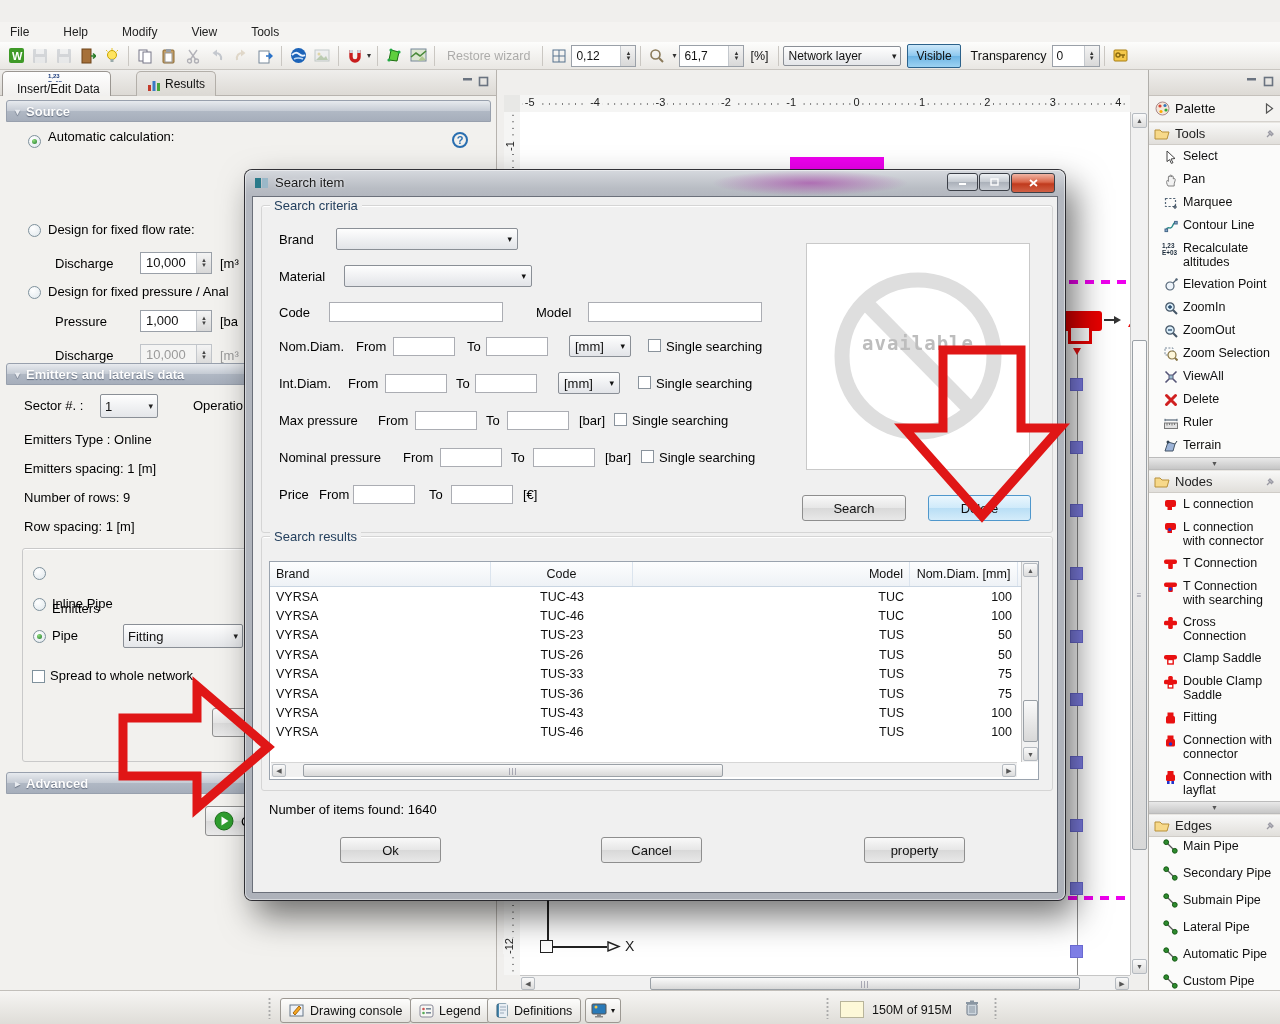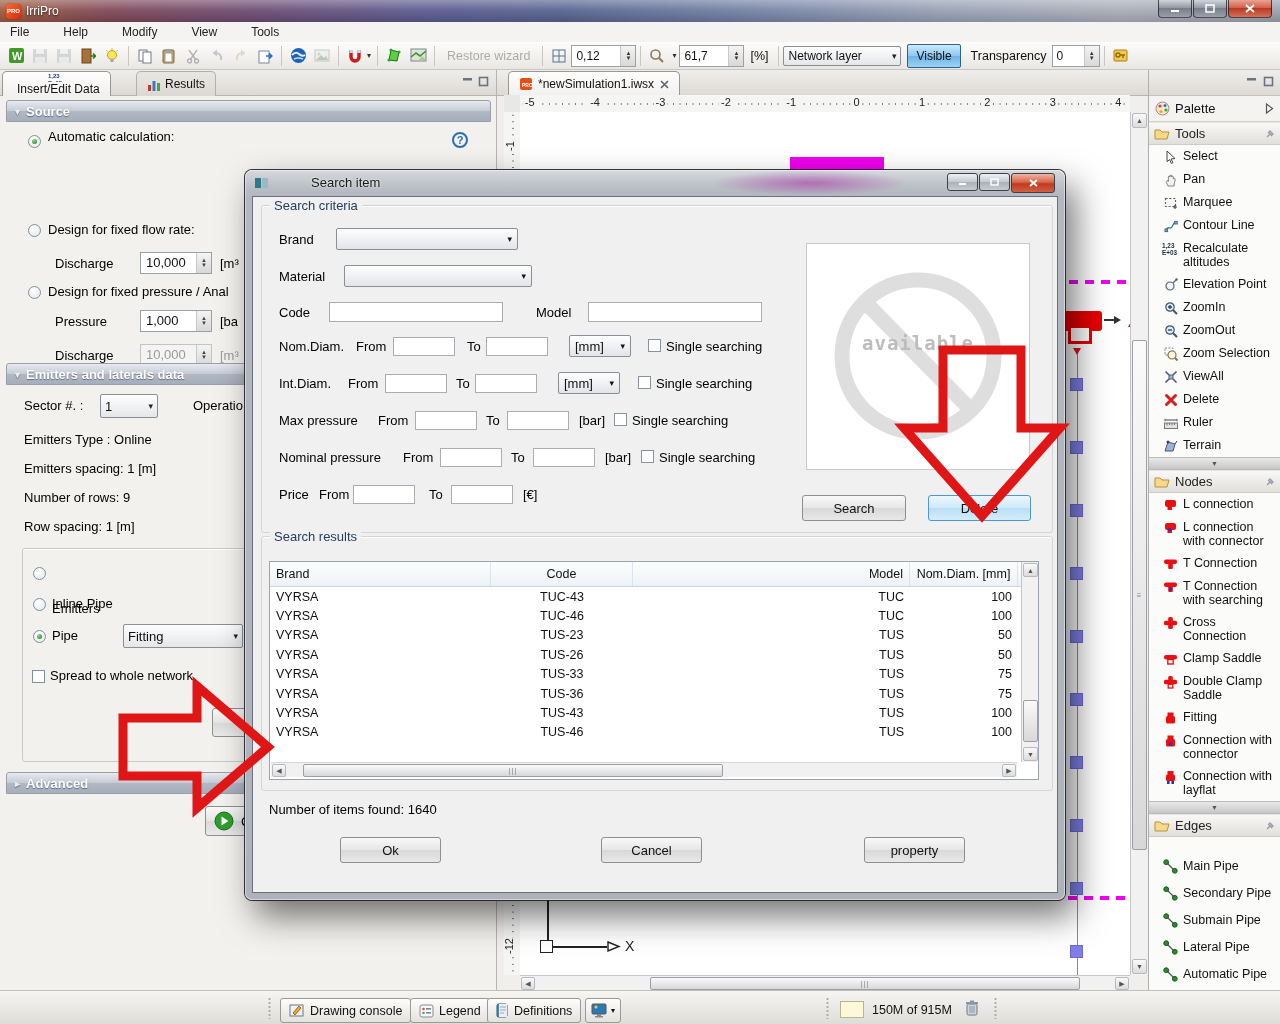--- a/index.html
+++ b/index.html
@@ -106,21 +106,21 @@
   .dots{position:absolute;width:3px;height:22px;background-image:radial-gradient(circle,#aaa 1px,transparent 1.2px);
     background-size:3px 4px;}
   
   .dialog{left:245px;top:170px;width:820px;height:730px;z-index:100;}
   .dlg-frame{position:absolute;inset:0;border-radius:7px;
     background:
       radial-gradient(140px 18px at 565px 13px, rgba(160,40,160,.55), transparent 70%),
       linear-gradient(180deg,#d6d9de 0%,#b9bdc4 18px,#b3b7bf 26px,#aeb2ba 100%);
     box-shadow:0 0 0 1px rgba(30,30,35,.9), inset 0 0 0 1px rgba(255,255,255,.45), 10px 16px 34px rgba(0,0,0,.55);}
   .dlg-title{position:absolute;left:10px;top:5px;display:flex;align-items:center;font-size:13px;color:#1a1a1a;
-    text-shadow:0 0 3px rgba(255,255,255,.9);gap:36px;}
+    text-shadow:0 0 3px rgba(255,255,255,.9);}
   .dlg-btns{position:absolute;right:10px;top:3px;display:flex;}
   .dwb{width:29px;height:16px;border:1px solid #3c4048;border-radius:3px;margin-left:1px;
     background:linear-gradient(#eef1f4,#c3c8cf 50%,#aab0b9 50%,#c7ccd3);display:flex;align-items:center;justify-content:center;}
   .dwb.close{width:42px;height:18px;background:linear-gradient(#f0b5a5,#d9664a 45%,#c03a1d 55%,#d06045);}
   .dlg-content{position:absolute;left:7px;top:26px;right:7px;bottom:7px;background:#f0f0f0;border:1px solid #6b707a;}
   .grp{position:absolute;border:1px solid #d5d5d5;border-radius:3px;box-shadow:0 1px 0 #fff inset;}
   .grp-label{position:absolute;top:-8px;left:8px;background:#f0f0f0;padding:0 4px;font-size:13px;color:#24405e;}
   .dl{position:absolute;font-size:13px;color:#000;line-height:19px;white-space:nowrap;}
   .ti{position:absolute;border:1px solid #abadb3;background:#fff;box-sizing:border-box;}
   .dcombo{position:absolute;border:1px solid #8a8f96;border-radius:2px;background:linear-gradient(#fefefe,#e2e4e8);
@@ -141,41 +141,20 @@
   .td{font-size:12.5px;padding:0 6px;box-sizing:border-box;white-space:nowrap;overflow:hidden;}
   .trow.selected{background:linear-gradient(#dcebfb,#c6def6);outline:1px solid #84a7cc;outline-offset:-1px;}
   .c0{width:221px;} .c1{width:142px;text-align:center;} .c2{width:277px;text-align:right;} .c3{width:108px;text-align:right;}
   .annot{position:absolute;z-index:200;pointer-events:none;}
 </style>
 </head>
 <body>
 
 <div class="screen">
 
-  <div class="abs titlebar">
-    <span class="app-ico">PRO</span>
-    <span class="app-title">IrriPro</span>
-    <span class="winbtns">
-      <span class="wb">
-          <svg width="10" height="9">
-            <rect x="1" y="6" width="8" height="2" fill="#fff"></rect>
-          </svg>
-        </span>
-      <span class="wb">
-          <svg width="10" height="9">
-            <rect x="1" y="1" width="8" height="7" fill="none" stroke="#fff" stroke-width="1.5"></rect>
-          </svg>
-        </span>
-      <span class="wb close">
-          <svg width="10" height="9">
-            <path d="M1 1 L9 8 M9 1 L1 8" stroke="#fff" stroke-width="1.8"></path>
-          </svg>
-        </span>
-    </span>
-  </div>
 
   <div class="abs menubar">
 
   <span class="menu-item">File</span>
       <span class="menu-item">Help</span>
       <span class="menu-item">Modify</span>
       <span class="menu-item">View</span>
       <span class="menu-item">Tools</span>
     </div>
 
@@ -435,38 +414,20 @@
     </div>
     <span class="abs btn" style="left:205px;top:736px;width:88px;height:30px;justify-content:flex-start;padding-left:8px;">
       <svg width="20" height="20">
           <circle cx="10" cy="10" r="9" fill="#2f9e2f" stroke="#1a6e1a"></circle>
           <path d="M7.5 5.5 L14.5 10 L7.5 14.5 Z" fill="#fff"></path>
         </svg>
       <span class="flabel" style="margin-left:7px;">C</span>
     </span>
   </div>
 
-  <div class="abs cv-tabrow">
-    <span class="tab" style="left:11px;top:1px;">
-      <svg width="14" height="14">
-          <rect x="1" y="1" width="12" height="12" rx="2" fill="#e84d12"></rect>
-          <text x="3" y="9.5" font-size="5" fill="#fff" font-family="Liberation Sans" font-weight="bold">PRO</text>
-        </svg>
-      <span style="margin:0 6px 0 5px;">*newSimulation1.iwsx</span>
-      <svg width="9" height="9">
-          <path d="M1 1 L8 8 M8 1 L1 8" stroke="#5a636e" stroke-width="1.6"></path>
-        </svg>
-    </span>
-    <span class="abs" style="left:746px;top:6px;"><svg width="12" height="11">
-          <rect x="1" y="2" width="9" height="2.5" fill="#6a7380"></rect>
-        </svg></span>
-    <span class="abs" style="left:762px;top:6px;"><svg width="12" height="11">
-          <rect x="1.5" y="1.5" width="8" height="8" fill="none" stroke="#6a7380" stroke-width="1.6"></rect>
-        </svg></span>
-  </div>
 
   <div class="abs corner"></div>
   <div class="abs hruler">
     <div class="hrl-row">
 
     <span class="hrl"><span>-5</span></span>
         <span class="hrl"><span>-4</span></span>
         <span class="hrl"><span>-3</span></span>
         <span class="hrl"><span>-2</span></span>
         <span class="hrl"><span>-1</span></span>
@@ -827,21 +788,21 @@
       <svg width="16" height="13" style="margin-right:5px;">
           <path d="M1 3 L6 3 L8 5 L15 5 L13 12 L1 12 Z" fill="#f7d98a" stroke="#b8913a"></path>
         </svg>
       <span>Edges</span>
       <svg class="pin" width="10" height="10">
           <path d="M2 8 L5 5 M5 2 L8 5 L6.5 6.5 L3.5 3.5 Z" stroke="#667" stroke-width="1.3" fill="#aab"></path>
         </svg>
     </div>
     <div>
 
-        <div class="pitem" style="padding-top:22px;padding-bottom:6px;">
+        <div class="pitem" style="padding-top:2px;padding-bottom:6px;">
           <span class="pico">
             <svg width="15" height="15">
               <line x1="4" y1="4" x2="11" y2="11" stroke="#555" stroke-width="1.2"></line>
               <circle cx="3.2" cy="3.2" r="2.4" fill="#2e8b2e" stroke="#145a14"></circle>
               <circle cx="11.8" cy="11.8" r="2.4" fill="#2e8b2e" stroke="#145a14"></circle>
             </svg>
           </span>
           <span>Main Pipe</span>
         </div>
 

